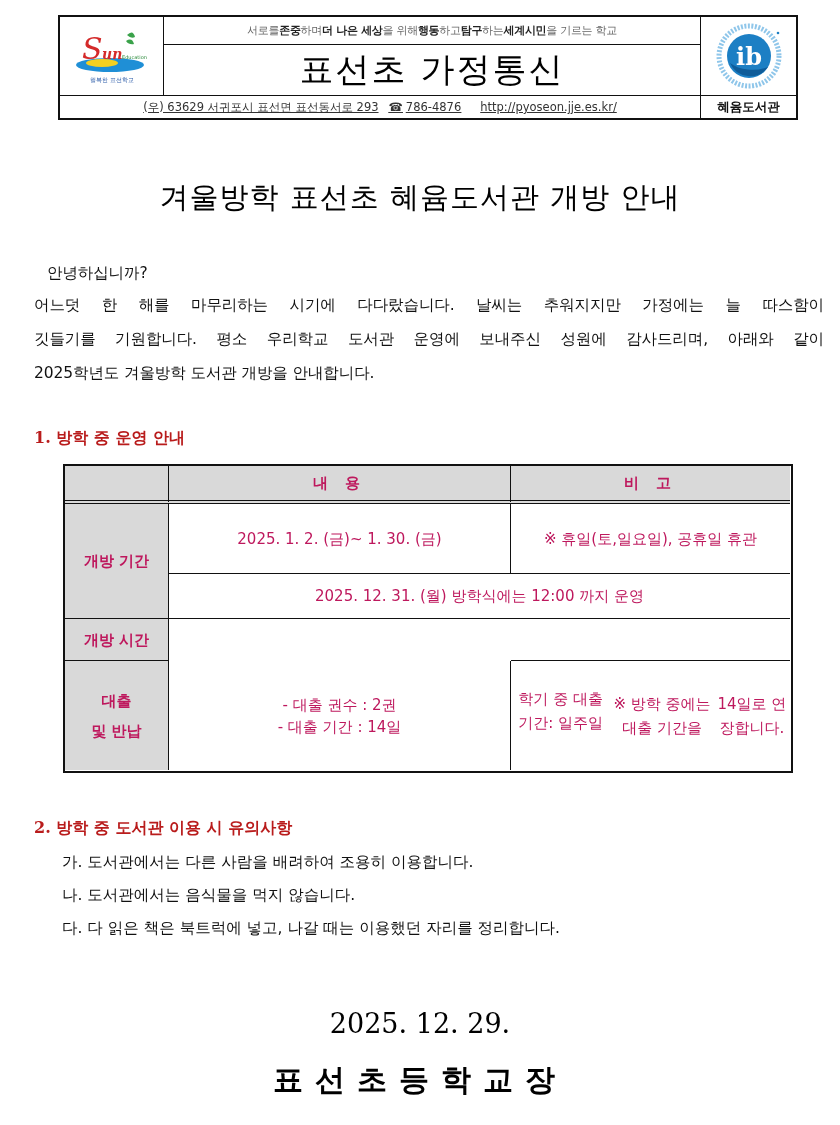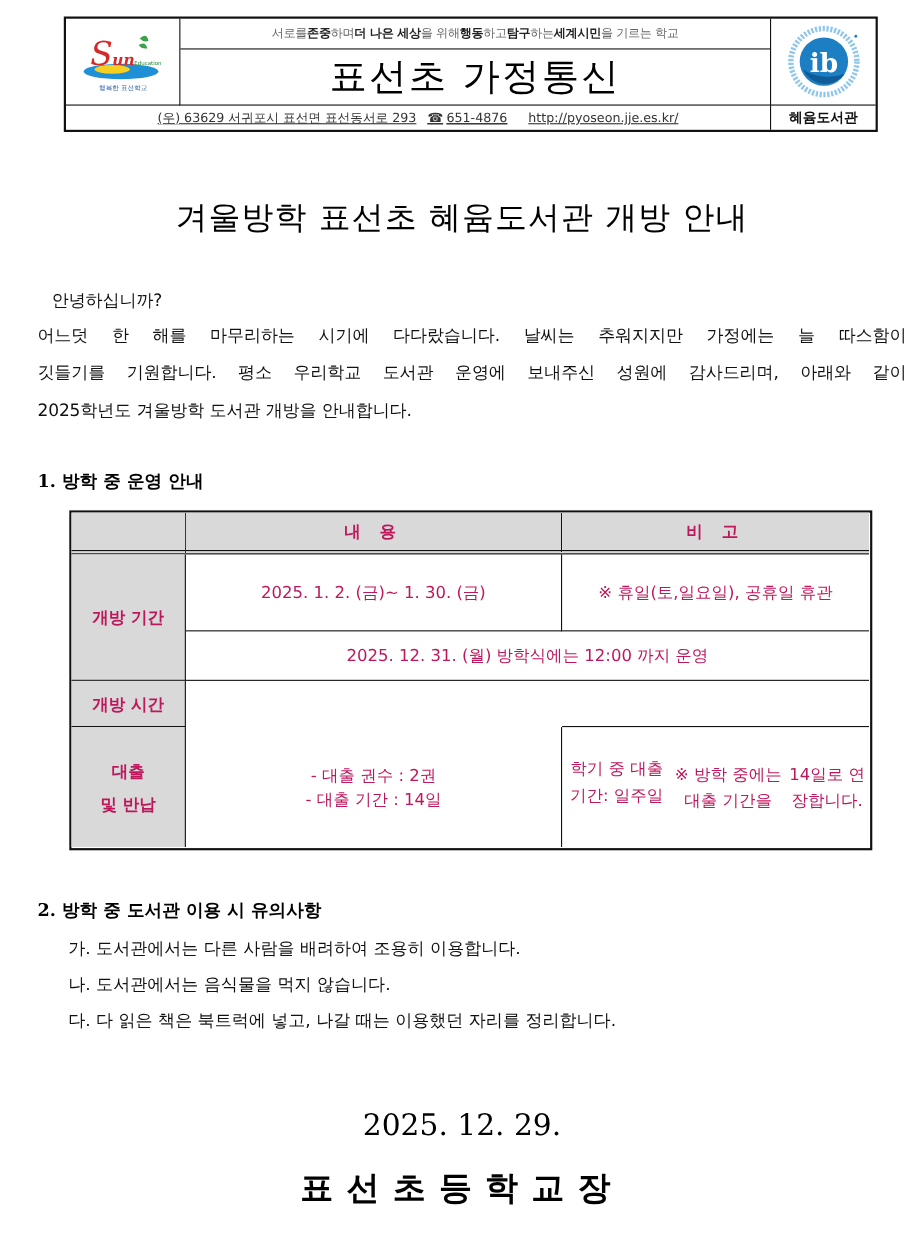--- a/index.html
+++ b/index.html
@@ -59,21 +59,21 @@
       position: absolute; left: 34px; width: 790px; font-size: 15.5px; color: #111;
       line-height: 34px; letter-spacing: -0.1px;
     }
     .greet { top: 256px; left: 47px; }
     .body1 { top: 288px; }
     .body-line { display: block; text-align: justify; text-align-last: justify; white-space: nowrap; }
     .body-line.last { text-align-last: left; }
 
     
     .section-h {
-      position: absolute; left: 34px; font-size: 16px; font-weight: bold; color: #000000;
+      position: absolute; left: 34px; font-size: 16px; font-weight: bold; color: #b91c1c;
       font-family: "DejaVu Serif", "Liberation Serif", serif;
     }
     .sec1 { top: 428px; }
     .sec2 { top: 818px; }
 
     
     .tbl {
       position: absolute; left: 63px; top: 464px; width: 730px; height: 309px;
       border: 2.5px solid #111;
     }
@@ -141,21 +141,21 @@
       <circle cx="33" cy="33" r="22" fill="#1c7fc4"></circle>
       <path d="M14 40 A22 22 0 0 0 52 44 A30 20 0 0 1 14 40z" fill="#0f5c99"></path>
       <text x="33" y="42" text-anchor="middle" font-family="DejaVu Serif, serif" font-size="24" font-weight="bold" fill="#ffffff">ib</text>
       <circle cx="62" cy="10" r="1.3" fill="#1c7fc4"></circle>
     </svg>
   </div>
 
   <div class="hdr-address">
     <span>(우) 63629 서귀포시 표선면 표선동서로 293</span>
     <span>
-      <span style="margin:0 3px 0 0;">☎</span><span style="margin:0;">651-4876</span>
+      <span style="margin:0 3px 0 0;">☎</span><span style="margin:0;">786-4876</span>
     </span>
     <span style="margin-left:14px;">http://pyoseon.jje.es.kr/</span>
   </div>
 
   <div class="hdr-library">혜윰도서관</div>
 </div>
 
 <div class="doc-title">겨울방학 표선초 혜윰도서관 개방 안내</div>
 
 <div class="para greet">안녕하십니까?</div>

